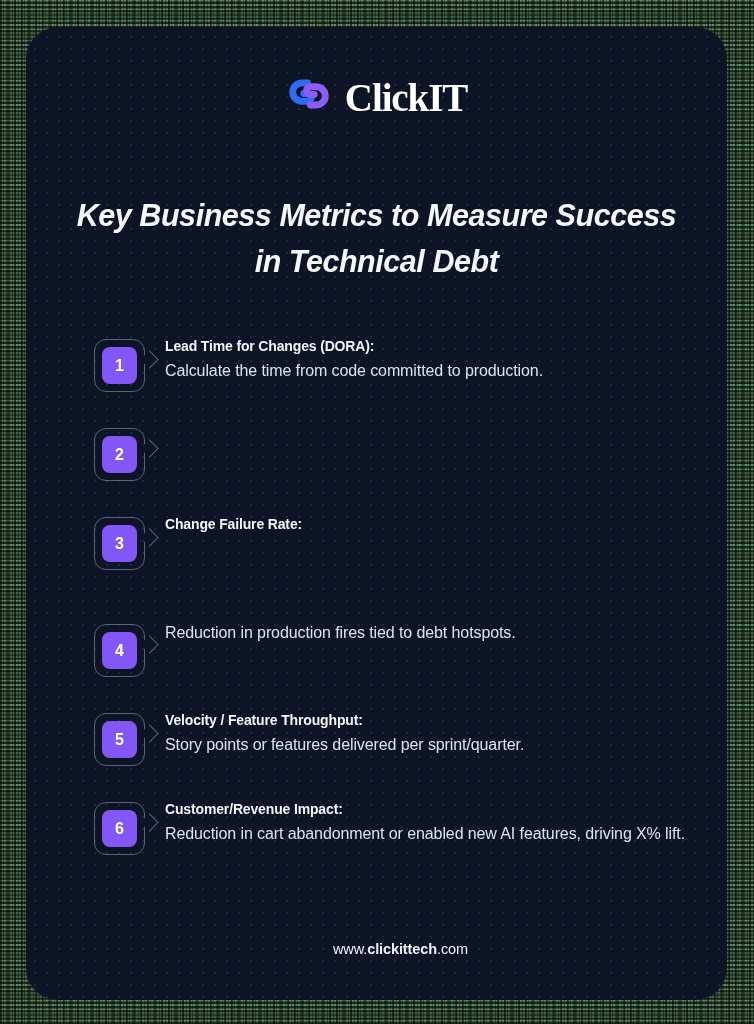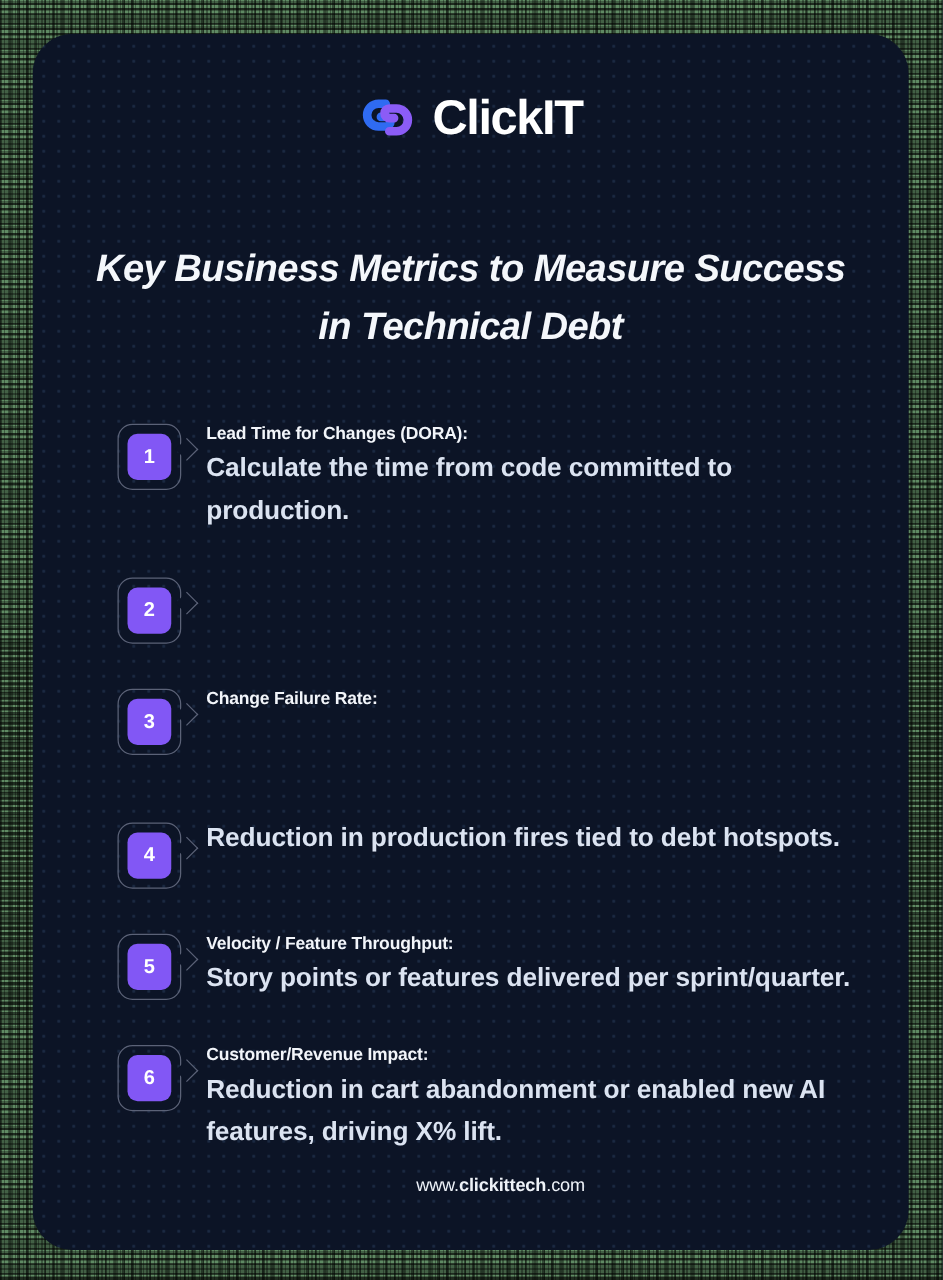--- a/index.html
+++ b/index.html
@@ -34,23 +34,24 @@
     overflow: hidden;
   }
 
   
   .logo-row {
     position: absolute;
     left: 0;
     top: 44px;
     width: 100%;
     display: flex;
-    align-items: center;
+    align-items: flex-end;
     justify-content: center;
     gap: 13px;
+    font-family: Liberation Serif, serif;
   }
   .logo-mark { width: 46px; height: 46px; display: block; }
   .logo-word {
     font-size: 39px;
     font-weight: 700;
     color: #ffffff;
     letter-spacing: -1.1px;
     line-height: 1;
   }
 
@@ -130,22 +131,22 @@
 
   .item-text { flex: 1 1 auto; padding-top: 8px; }
   .item-heading {
     font-size: 14px;
     font-weight: 700;
     color: #f2f5fa;
     line-height: 1.62;
     letter-spacing: -0.15px;
   }
   .item-body {
-    font-size: 21px;
-    font-weight: 700;
+    font-size: 16px;
+    font-weight: 400;
     color: #dbe3f1;
     line-height: 1.63;
     letter-spacing: -0.1px;
   }
 
   
   .footer {
     position: absolute;
     left: 0;
     bottom: 43px;

